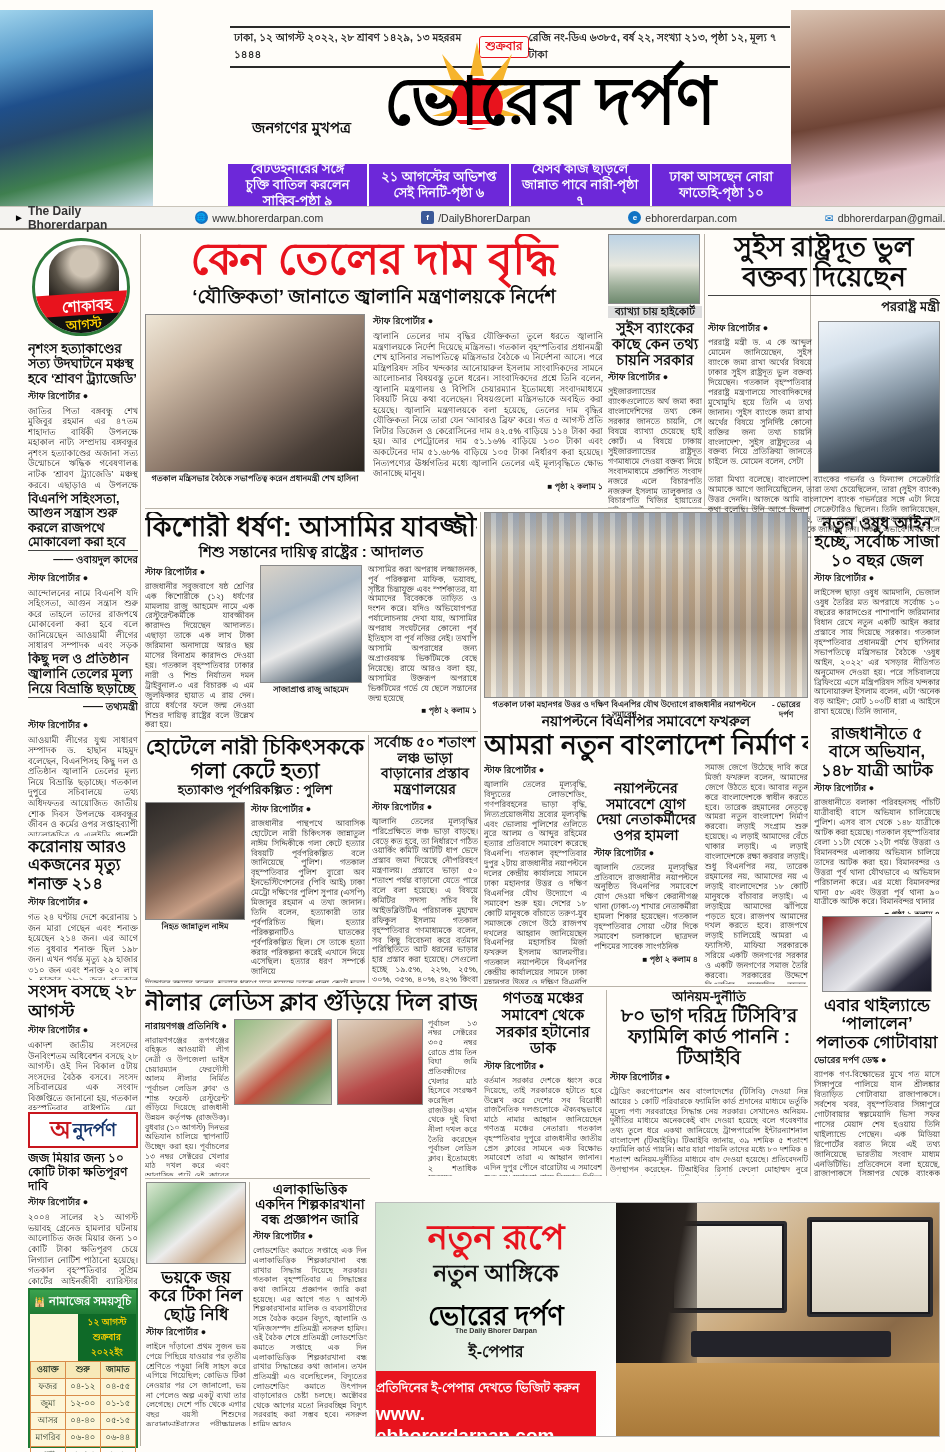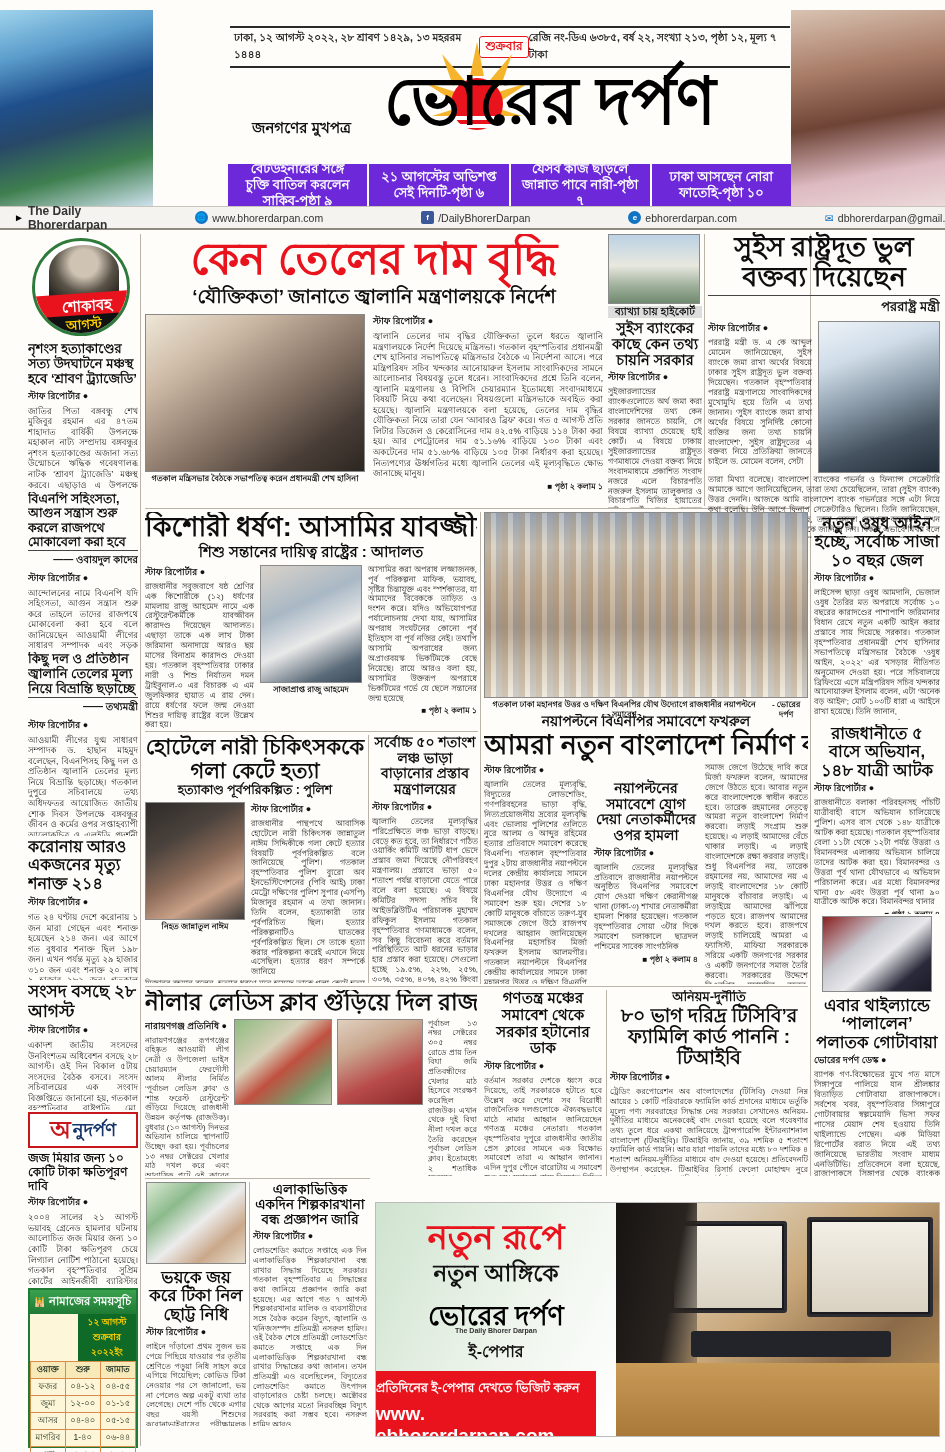--- a/index.html
+++ b/index.html
@@ -216,21 +216,21 @@
             <td>১২-০০</td>
             <td>০১-১৫</td>
           </tr>
       <tr>
             <td>আসর</td>
             <td>০৪-৪০</td>
             <td>০৫-১৫</td>
           </tr>
       <tr>
             <td>মাগরিব</td>
-            <td>1-৪০</td>
+            <td>০৬-৪০</td>
             <td>০৬-৪৪</td>
           </tr>
       <tr>
             <td>এশা</td>
             <td>০৮-১৫</td>
             <td>০৮-৫০</td>
           </tr>
     </tbody>
       </table>
     <div class="ft">

